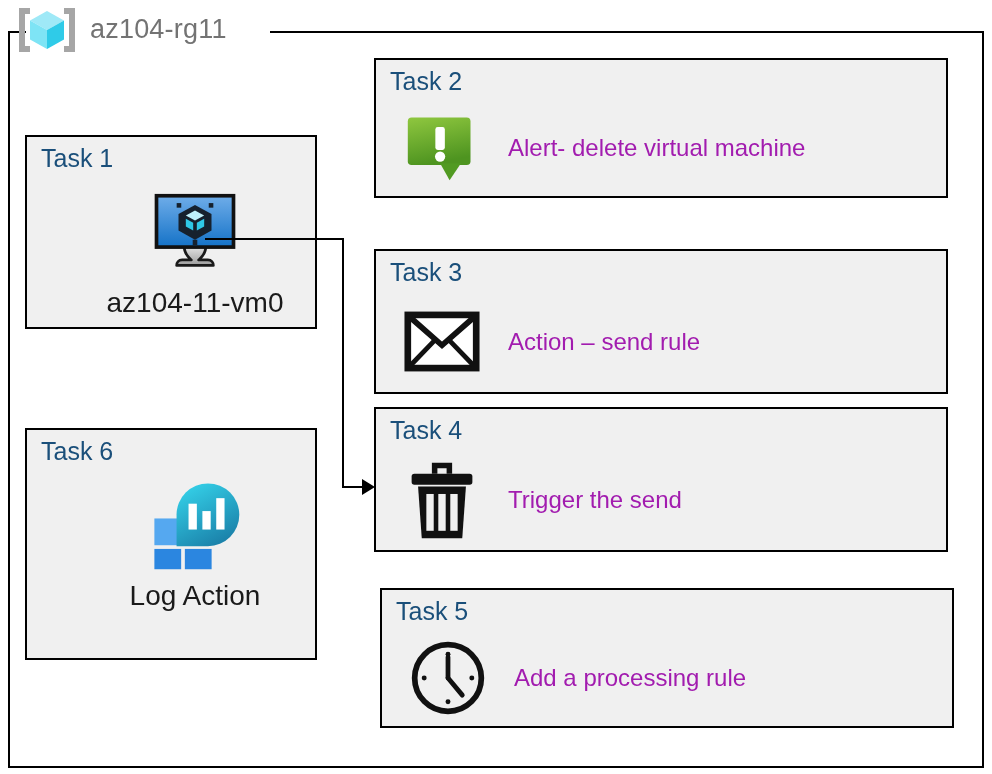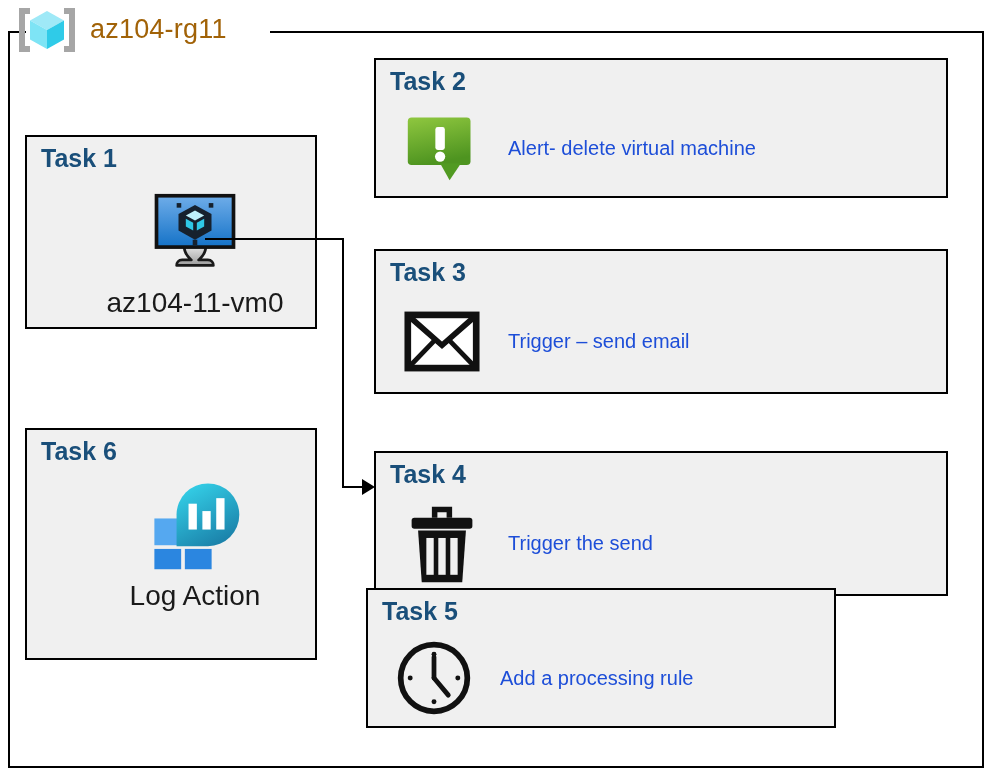--- a/index.html
+++ b/index.html
@@ -41,40 +41,40 @@
     gap: 10px;
   }
   .rg-icon {
     position: relative;
     width: 66px;
     height: 50px;
     flex: none;
   }
   .rg-title {
     font-size: 27px;
-    color: #a16207;
+    color: #737373;
     letter-spacing: 0.2px;
     white-space: nowrap;
     line-height: 1;
     padding-bottom: 2px;
   }
 
   
   .card {
     position: absolute;
     background: #f0f0f0;
     border: 2px solid #000000;
     box-sizing: border-box;
   }
   .card-title {
     position: absolute;
     left: 14px;
     top: 8px;
     font-size: 25px;
-    font-weight: bold;
+    font-weight: normal;
     color: #1a4f7a;
     line-height: 1.1;
     white-space: nowrap;
   }
 
   
   .card-v .v-inner {
     position: absolute;
     left: 0;
     right: 0;
@@ -112,22 +112,22 @@
   }
   .card-h .h-icon {
     width: 80px;
     height: 80px;
     flex: none;
     display: flex;
     align-items: center;
     justify-content: center;
   }
   .card-h .h-label {
-    font-size: 20px;
-    color: #1d4ed8;
+    font-size: 24px;
+    color: #a21caf;
     white-space: nowrap;
   }
 
   
   .conn {
     position: absolute;
     background: #000000;
   }
   .conn-h1 { left: 205px; top: 238px; width: 139px; height: 2px; }
   .conn-v  { left: 342px; top: 238px; width: 2px;   height: 249px; }
@@ -260,46 +260,46 @@
   <div class="card card-h" style="left:374px; top:237px; width:574px; height:145px;margin-top:12px;">
     <div class="card-title">Task 3</div>
     <div class="h-inner">
       <div class="h-icon">
         <svg viewBox="0 0 80 68" width="76" height="65">
           <rect x="4" y="6" width="72" height="56" fill="#ffffff" stroke="#111111" stroke-width="7"></rect>
           <path d="M7 9 L40 38 L73 9" fill="none" stroke="#111111" stroke-width="6"></path>
           <path d="M7 59 L32 33 M73 59 L48 33" fill="none" stroke="#111111" stroke-width="5"></path>
         </svg>
       </div>
-      <div class="h-label">Trigger – send email</div>
-    </div>
-  </div>
-
-  <div class="card card-h" style="left:374px; top:407px; width:574px; height:145px;margin-top:44px;">
+      <div class="h-label">Action – send rule</div>
+    </div>
+  </div>
+
+  <div class="card card-h" style="left:374px; top:407px; width:574px; height:145px;">
     <div class="card-title">Task 4</div>
     <div class="h-inner">
       <div class="h-icon">
         <svg viewBox="0 0 76 88" width="70" height="81">
 
           <path d="M27 4 L49 4 L49 16 L43 16 L43 10 L33 10 L33 16 L27 16 Z" fill="#111111"></path>
 
           <rect x="5" y="16" width="66" height="12" rx="3" fill="#111111"></rect>
 
           <path d="M12 30 L64 30 L60 86 L16 86 Z" fill="#111111"></path>
 
           <rect x="21" y="38" width="8" height="40" fill="#f0f0f0"></rect>
           <rect x="34" y="38" width="8" height="40" fill="#f0f0f0"></rect>
           <rect x="47" y="38" width="8" height="40" fill="#f0f0f0"></rect>
         </svg>
       </div>
       <div class="h-label">Trigger the send</div>
     </div>
   </div>
 
-  <div class="card card-h" style="left:366px; top:588px; width:470px; height:140px;">
+  <div class="card card-h" style="left:380px; top:588px; width:574px; height:140px;">
     <div class="card-title">Task 5</div>
     <div class="h-inner">
       <div class="h-icon">
         <svg viewBox="0 0 84 84" width="80" height="80">
           <circle cx="42" cy="42" r="35" fill="none" stroke="#111111" stroke-width="6"></circle>
 
           <circle cx="42" cy="17" r="2.6" fill="#111111"></circle>
           <circle cx="42" cy="67" r="2.6" fill="#111111"></circle>
           <circle cx="17" cy="42" r="2.6" fill="#111111"></circle>
           <circle cx="67" cy="42" r="2.6" fill="#111111"></circle>

